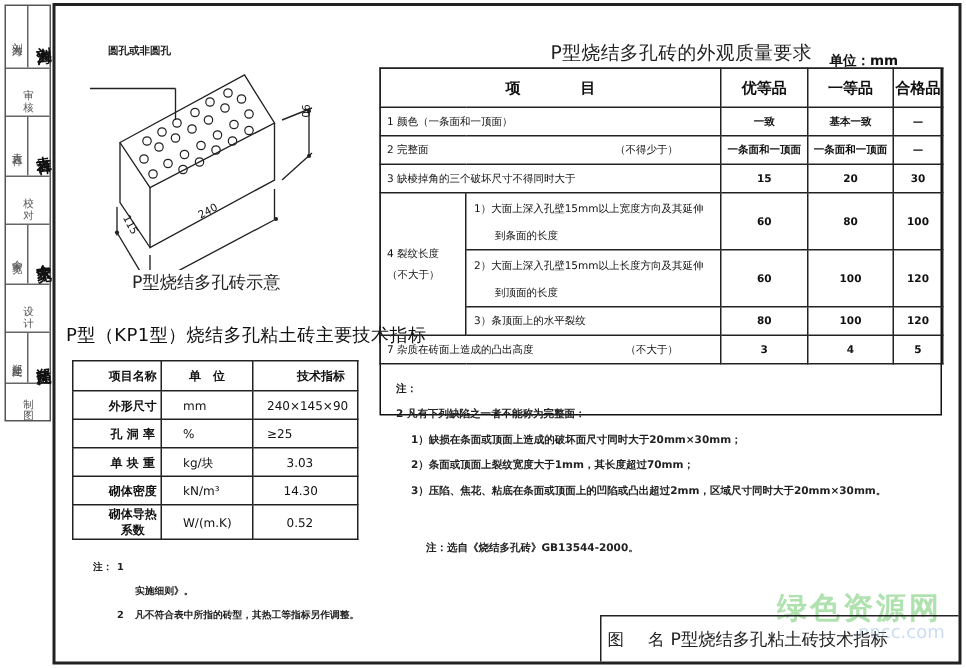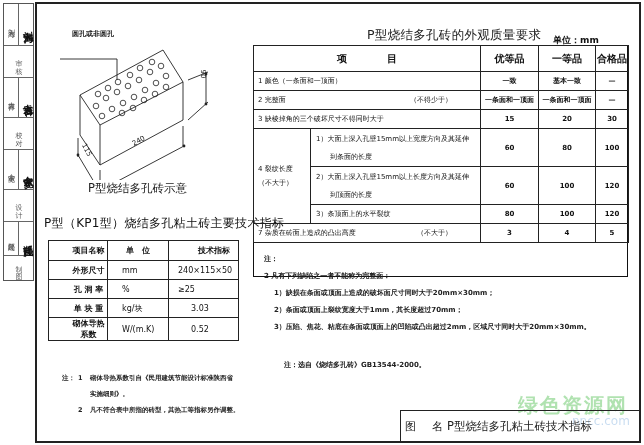--- a/index.html
+++ b/index.html
@@ -204,45 +204,49 @@
 <table class="tech-table">
   <tbody>
       <tr>
     <th class="c1">项目名称</th>
     <th class="c2" style="padding-left:0;text-align:center">单　位</th>
     <th class="c3">技术指标</th>
   </tr>
   <tr>
     <td class="c1">外形尺寸</td>
     <td class="c2">mm</td>
-    <td class="c3">240×115×50</td>
+    <td class="c3">240×145×90</td>
   </tr>
   <tr>
     <td class="c1">孔 洞 率</td>
     <td class="c2">%</td>
     <td class="c3">≥25</td>
   </tr>
   <tr>
     <td class="c1">单 块 重</td>
     <td class="c2">kg/块</td>
     <td class="c3" style="padding-left:22px">3.03</td>
+  </tr>
+  <tr>
+    <td class="c1">砌体密度</td>
+    <td class="c2">kN/m³</td>
+    <td class="c3" style="padding-left:20px">14.30</td>
   </tr>
   <tr>
     <td class="c1">砌体导热系数</td>
     <td class="c2">W/(m.K)</td>
     <td class="c3" style="padding-left:22px">0.52</td>
   </tr>
 </tbody>
   </table>
 
 <div class="tech-notes">
   <div class="row">
     <span class="lbl">注：</span>
     <span class="num">1</span>
-    <span>砌体导热系数引自《民用建筑节能设计标准陕西省</span>
   </div>
   <div class="row indent">
       <span>实施细则》。</span>
     </div>
   <div class="row">
     <span class="lbl"></span>
     <span class="num">2</span>
     <span>凡不符合表中所指的砖型，其热工等指标另作调整。</span>
   </div>
 </div>

